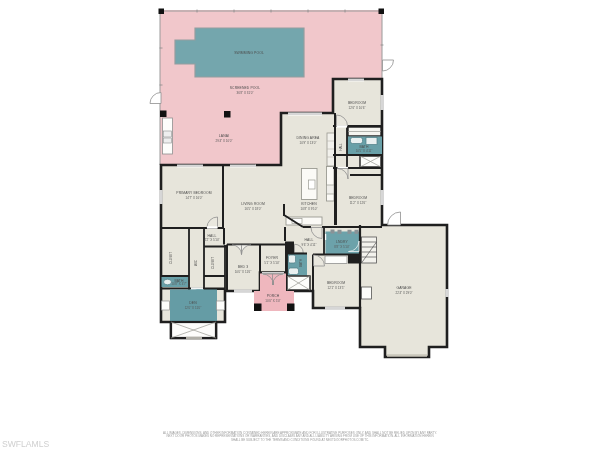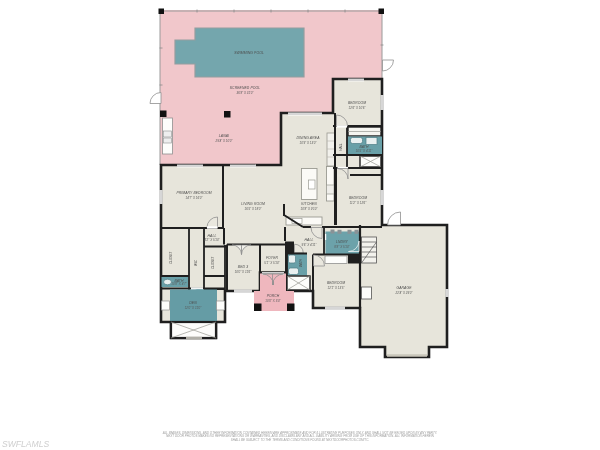--- a/index.html
+++ b/index.html
@@ -1,16 +1,16 @@
 <!DOCTYPE html>
 <html><head>
 <meta charset="utf-8">
 <style>
 html,body{margin:0;padding:0;background:#ffffff;}
-.page{width:600px;height:450px;position:relative;overflow:hidden;background:#fff;font-style:italic;}
+.page{width:600px;height:450px;position:relative;overflow:hidden;background:#fff;}
 text{font-family:"Liberation Sans",sans-serif;}
 .rl{fill:#4c4c4c;font-size:3.4px;text-anchor:middle;letter-spacing:.1px;}
 .rd{fill:#5a5a5a;font-size:3px;text-anchor:middle;}
 .rv{fill:#4c4c4c;font-size:3px;text-anchor:middle;}
 </style>
 </head>
 <body>
 <div class="page">
 <svg width="600" height="450" viewBox="0 0 600 450" xmlns="http://www.w3.org/2000/svg">
 

